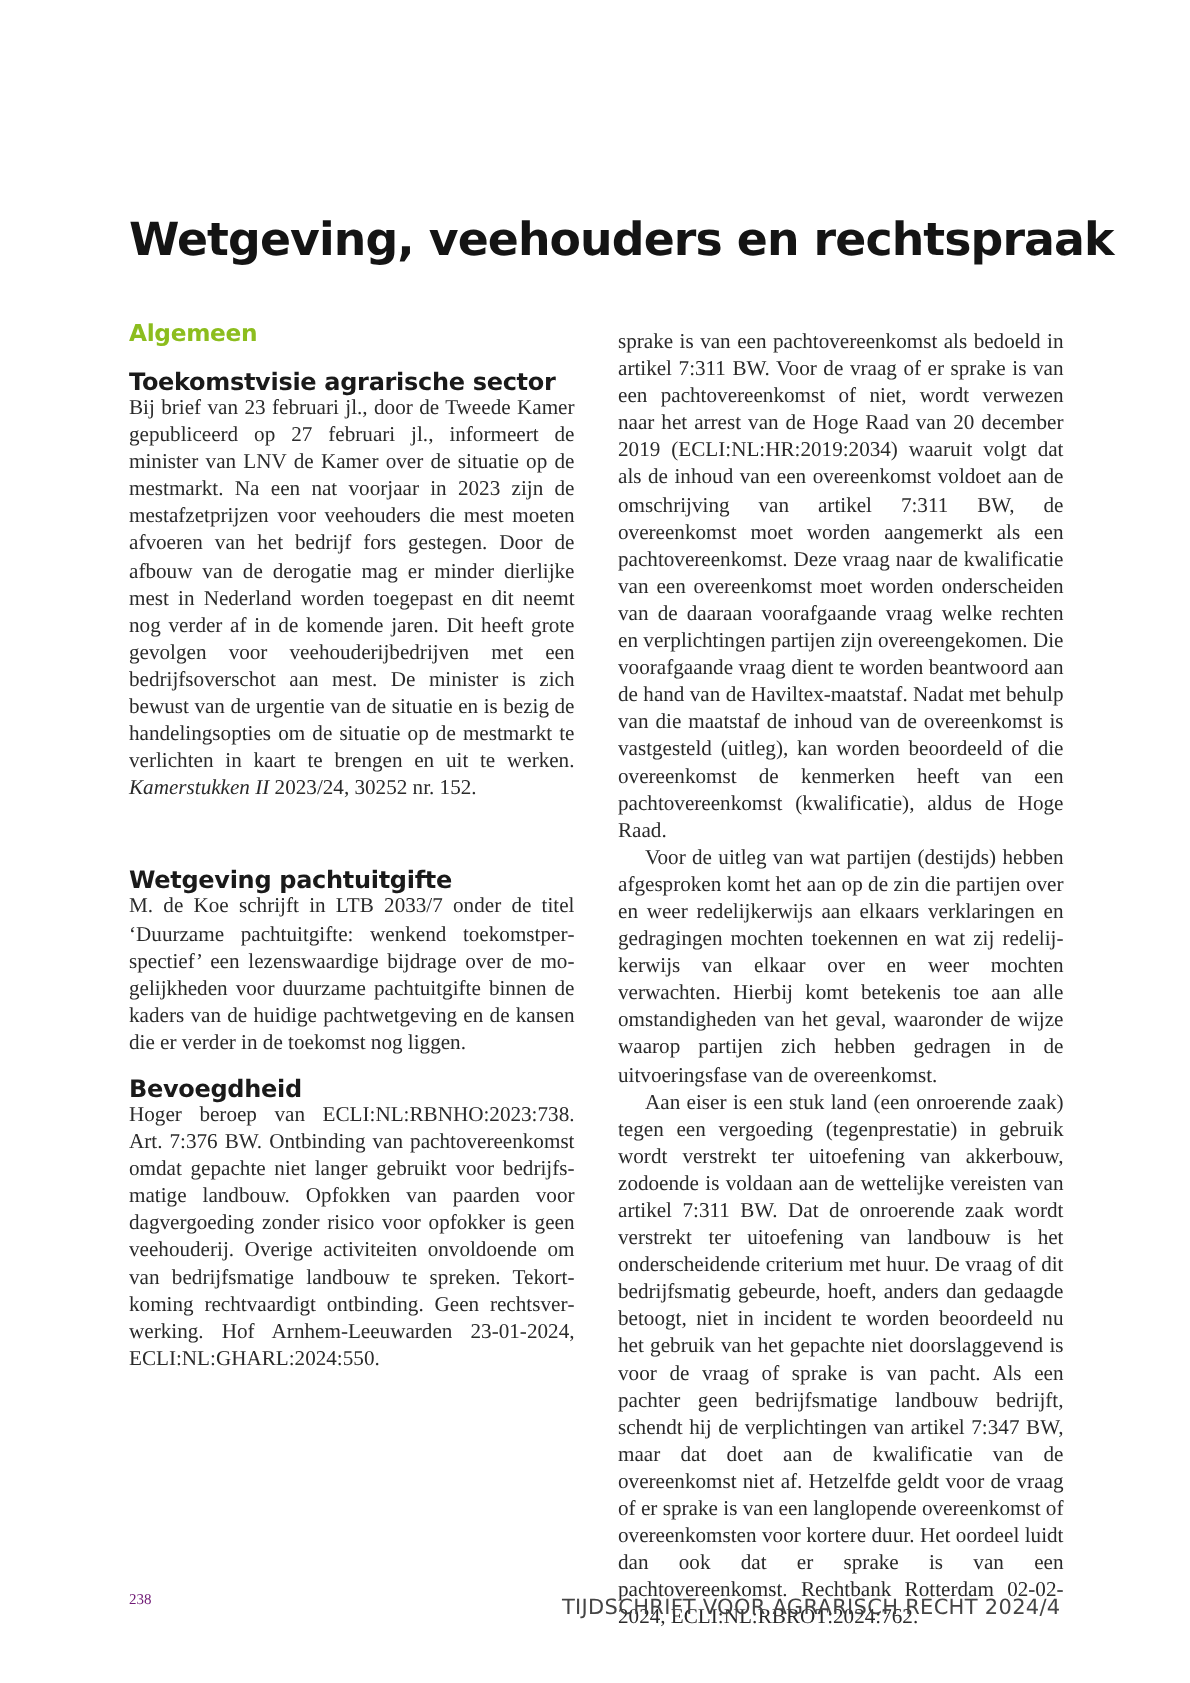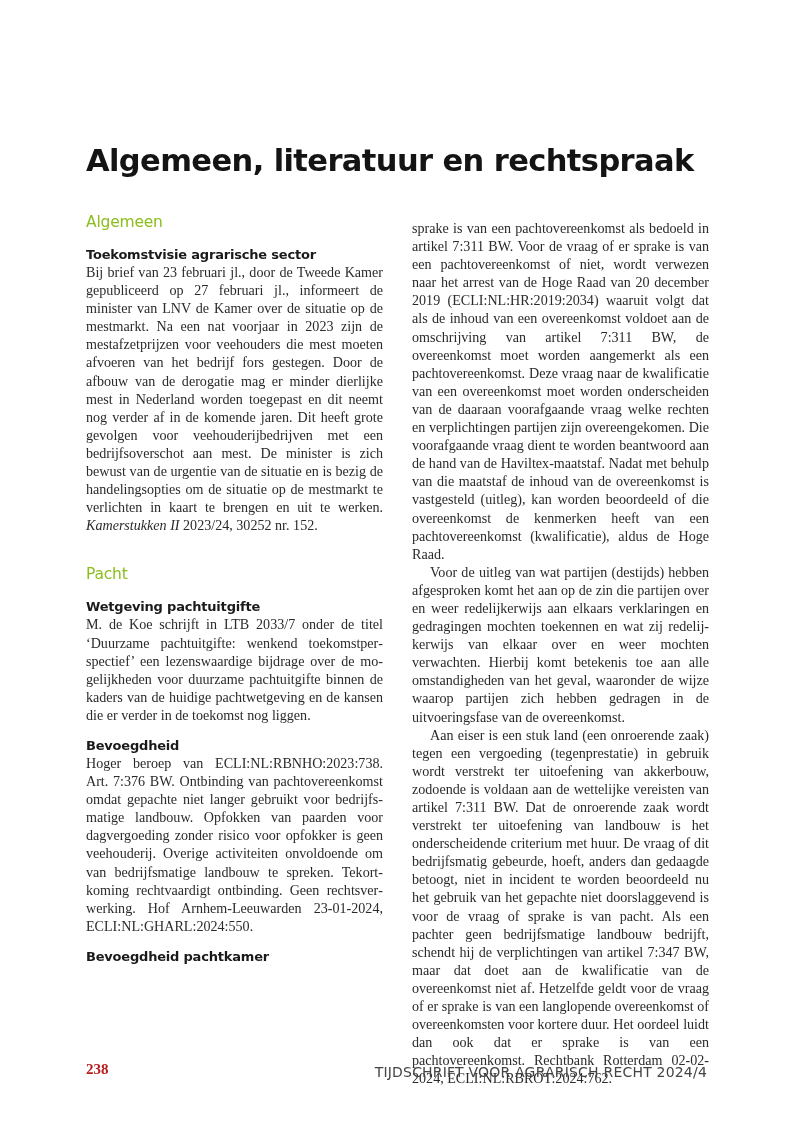--- a/index.html
+++ b/index.html
@@ -11,75 +11,73 @@
       white-space: nowrap;
     }
     .col {
       position: absolute; top: 212px; width: 297px;
       font-family: "Liberation Serif", serif; font-size: 14.1px; line-height: 18.1px;
       color: #2a2a2a;
     }
     .col-left { left: 86px; }
     .col-right { left: 412px; top: 219px; }
     .section-heading {
-      font-family: "DejaVu Sans", sans-serif; font-weight: normal; font-size: 15.5px;
+      font-family: "DejaVu Sans", sans-serif; font-weight: bold; font-size: 15.5px;
       color: #8cbd1e; margin: 0; line-height: 20px; letter-spacing: -0.2px;
     }
     .item-heading {
-      font-family: "DejaVu Sans", sans-serif; font-weight: bold; font-size: 13px;
+      font-family: "DejaVu Sans", sans-serif; font-weight: bold; font-size: 16px;
       color: #1a1a1a; margin: 0; line-height: 17px; letter-spacing: -0.2px;
     }
     p { margin: 0; text-align: justify; hyphens: manual; }
     p.indent { text-indent: 18px; }
     .gap-section-top { height: 14px; }
     .gap-sec-end { height: 30px; }
     .gap-item { height: 13px; }
     em { }
     .footer-page {
       position: absolute; left: 86px; top: 1061px;
-      font-family: "Liberation Serif", serif; font-size: 15px; color: #b91c1c; font-weight: bold;
+      font-family: "Liberation Serif", serif; font-size: 10px; color: #701a75;
     }
     .footer-journal {
       position: absolute; right: 86px; top: 1064px;
       font-family: "DejaVu Sans", sans-serif; font-size: 14px; color: #444;
       letter-spacing: 0.2px;
     }
   </style>
 </head>
 <body>
 
-<h1 class="page-title">Algemeen, literatuur en rechtspraak</h1>
+<h1 class="page-title">Wetgeving, veehouders en rechtspraak</h1>
 
 <div class="col col-left">
   <section>
     <h2 class="section-heading">Algemeen</h2>
     <div class="gap-section-top"></div>
     <article>
       <h3 class="item-heading">Toekomstvisie agrarische sector</h3>
       <p><span>Bij brief van 23 februari jl., door de Tweede Kamer gepubliceerd op 27 februari jl., informeert de minister van LNV de Kamer over de situatie op de mestmarkt. Na een nat voorjaar in 2023 zijn de mestafzetprijzen voor veehouders die mest moeten afvoeren van het bedrijf fors gestegen. Door de afbouw van de derogatie mag er minder dierlijke mest in Nederland worden toegepast en dit neemt nog verder af in de komende jaren. Dit heeft grote gevolgen voor vee­houderijbedrijven met een bedrijfsoverschot aan mest. De minister is zich bewust van de urgentie van de situatie en is bezig de handelingsopties om de situatie op de mestmarkt te verlichten in kaart te brengen en uit te werken. </span><em>Kamerstukken II</em><span> 2023/24, 30252 nr. 152.</span></p>
     </article>
   </section>
 
   <div class="gap-sec-end"></div>
 
   <section>
-    <h2 class="section-heading">Pacht</h2>
     <div class="gap-section-top"></div>
     <article>
       <h3 class="item-heading">Wetgeving pachtuitgifte</h3>
       <p>M. de Koe schrijft in LTB 2033/7 onder de titel ‘Duurzame pachtuitgifte: wenkend toekomstper­spectief’ een lezenswaardige bijdrage over de mo­gelijkheden voor duurzame pachtuitgifte binnen de kaders van de huidige pachtwetgeving en de kansen die er verder in de toekomst nog liggen.</p>
     </article>
     <div class="gap-item"></div>
     <article>
       <h3 class="item-heading">Bevoegdheid</h3>
       <p>Hoger beroep van ECLI:NL:RBNHO:2023:738. Art. 7:376 BW. Ontbinding van pachtovereenkomst omdat gepachte niet langer gebruikt voor bedrijfs­matige landbouw. Opfokken van paarden voor dagvergoeding zonder risico voor opfokker is geen veehouderij. Overige activiteiten onvoldoende om van bedrijfsmatige landbouw te spreken. Tekort­koming rechtvaardigt ontbinding. Geen rechtsver­werking. Hof Arnhem-Leeuwarden 23-01-2024, ECLI:NL:GHARL:2024:550.</p>
     </article>
     <div class="gap-item"></div>
     <article>
-      <h3 class="item-heading">Bevoegdheid pachtkamer</h3>
     </article>
   </section>
 </div>
 
 <div class="col col-right">
   <p>sprake is van een pachtovereenkomst als bedoeld in artikel 7:311 BW. Voor de vraag of er sprake is van een pachtovereenkomst of niet, wordt verwezen naar het arrest van de Hoge Raad van 20 december 2019 (ECLI:NL:HR:2019:2034) waaruit volgt dat als de inhoud van een overeenkomst voldoet aan de omschrijving van artikel 7:311 BW, de overeenkomst moet worden aangemerkt als een pachtovereenkomst. Deze vraag naar de kwalificatie van een overeen­komst moet worden onderscheiden van de daaraan voorafgaande vraag welke rechten en verplichtingen partijen zijn overeengekomen. Die voorafgaande vraag dient te worden beantwoord aan de hand van de Haviltex-maatstaf. Nadat met behulp van die maat­staf de inhoud van de overeenkomst is vastgesteld (uitleg), kan worden beoordeeld of die overeenkomst de kenmerken heeft van een pachtovereenkomst (kwalificatie), aldus de Hoge Raad.</p>
   <p class="indent">Voor de uitleg van wat partijen (destijds) hebben afgesproken komt het aan op de zin die partijen over en weer redelijkerwijs aan elkaars verklaringen en gedragingen mochten toekennen en wat zij redelij­kerwijs van elkaar over en weer mochten verwachten. Hierbij komt betekenis toe aan alle omstandigheden van het geval, waaronder de wijze waarop partijen zich hebben gedragen in de uitvoeringsfase van de overeenkomst.</p>
   <p class="indent">Aan eiser is een stuk land (een onroerende zaak) tegen een vergoeding (tegenprestatie) in gebruik wordt verstrekt ter uitoefening van akkerbouw, zodoende is voldaan aan de wettelijke vereisten van artikel 7:311 BW. Dat de onroerende zaak wordt verstrekt ter uitoefening van landbouw is het onderscheidende criterium met huur. De vraag of dit bedrijfsmatig gebeurde, hoeft, anders dan gedaagde betoogt, niet in incident te worden beoordeeld nu het gebruik van het gepachte niet doorslaggevend is voor de vraag of sprake is van pacht. Als een pachter geen bedrijfsmatige landbouw bedrijft, schendt hij de verplichtingen van artikel 7:347 BW, maar dat doet aan de kwalificatie van de overeenkomst niet af. Hetzelfde geldt voor de vraag of er sprake is van een langlopende overeenkomst of overeenkomsten voor kortere duur. Het oordeel luidt dan ook dat er sprake is van een pachtovereenkomst. Rechtbank Rotterdam 02-02-2024, ECLI:NL:RBROT:2024:762.</p>
 </div>
 

